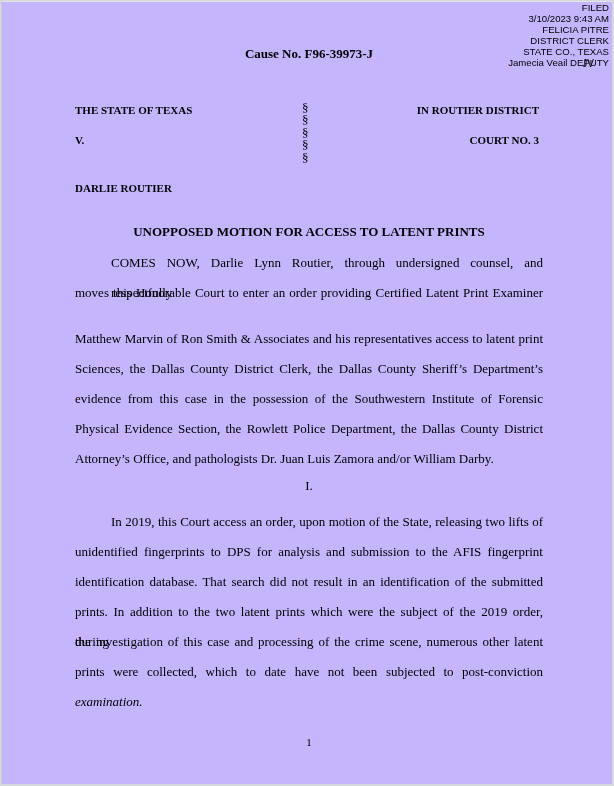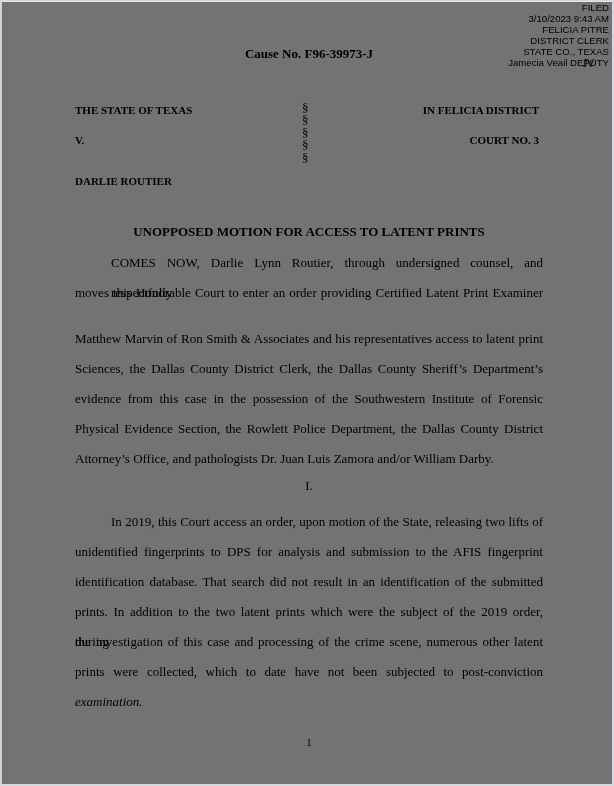--- a/index.html
+++ b/index.html
@@ -4,21 +4,21 @@
 <style>
   html, body { margin: 0; padding: 0; }
   body {
     width: 614px; height: 786px; overflow: hidden;
     background: #d5d9de;
     position: relative;
   }
   .page {
     position: absolute; left: 1px; top: 1px;
     width: 611px; height: 783px;
-    background: #737373;
+    background: #c4b5fd;
     border-left: 1px solid #c8ccd1;
     border-top: 1px solid #e3e5e8;
     box-sizing: border-box;
   }
   .stamp {
     position: absolute; right: 3px; top: 0px;
     font-family: "Liberation Sans", sans-serif;
     font-size: 9.6px; line-height: 11px;
     color: #000;
     text-align: right;
@@ -78,31 +78,31 @@
     <div>DISTRICT CLERK</div>
     <div>STATE CO., TEXAS</div>
     <div>Jamecia Veail DEPUTY</div>
   </div>
   <div class="initials">JV</div>
 
   <div class="cause serif">Cause No. F96-39973-J</div>
 
   <div class="caption-row serif left-col" style="top:102px">THE STATE OF TEXAS</div>
   <div class="caption-row serif left-col" style="top:132px">V.</div>
-  <div class="caption-row serif left-col" style="top:173px">DARLIE ROUTIER</div>
+  <div class="caption-row serif left-col" style="top:180px">DARLIE ROUTIER</div>
 
   <div class="sect serif">
     <div>§</div>
     <div>§</div>
     <div>§</div>
     <div>§</div>
     <div>§</div>
   </div>
 
-  <div class="caption-row serif right-col" style="top:102px">IN FELICIA DISTRICT</div>
+  <div class="caption-row serif right-col" style="top:102px">IN ROUTIER DISTRICT</div>
   <div class="caption-row serif right-col" style="top:132px">COURT NO. 3</div>
 
   <div class="title serif">UNOPPOSED MOTION FOR ACCESS TO LATENT PRINTS</div>
 
   <div class="para serif" style="top:246px">
     <span class="line" style="padding-left: 36px; white-space: normal;">COMES NOW, Darlie Lynn Routier, through undersigned counsel, and respectfully</span>
     <span class="line" style="white-space: normal;">moves this Honorable Court to enter an order providing Certified Latent Print Examiner</span>
     <span class="line" style="white-space: normal; margin-top: 16px;">Matthew Marvin of Ron Smith &amp; Associates and his representatives access to latent print</span>
     <span class="line" style="white-space: normal;">Sciences, the Dallas County District Clerk, the Dallas County Sheriff’s Department’s</span>
     <span class="line" style="white-space: normal;">evidence from this case in the possession of the Southwestern Institute of Forensic</span>

